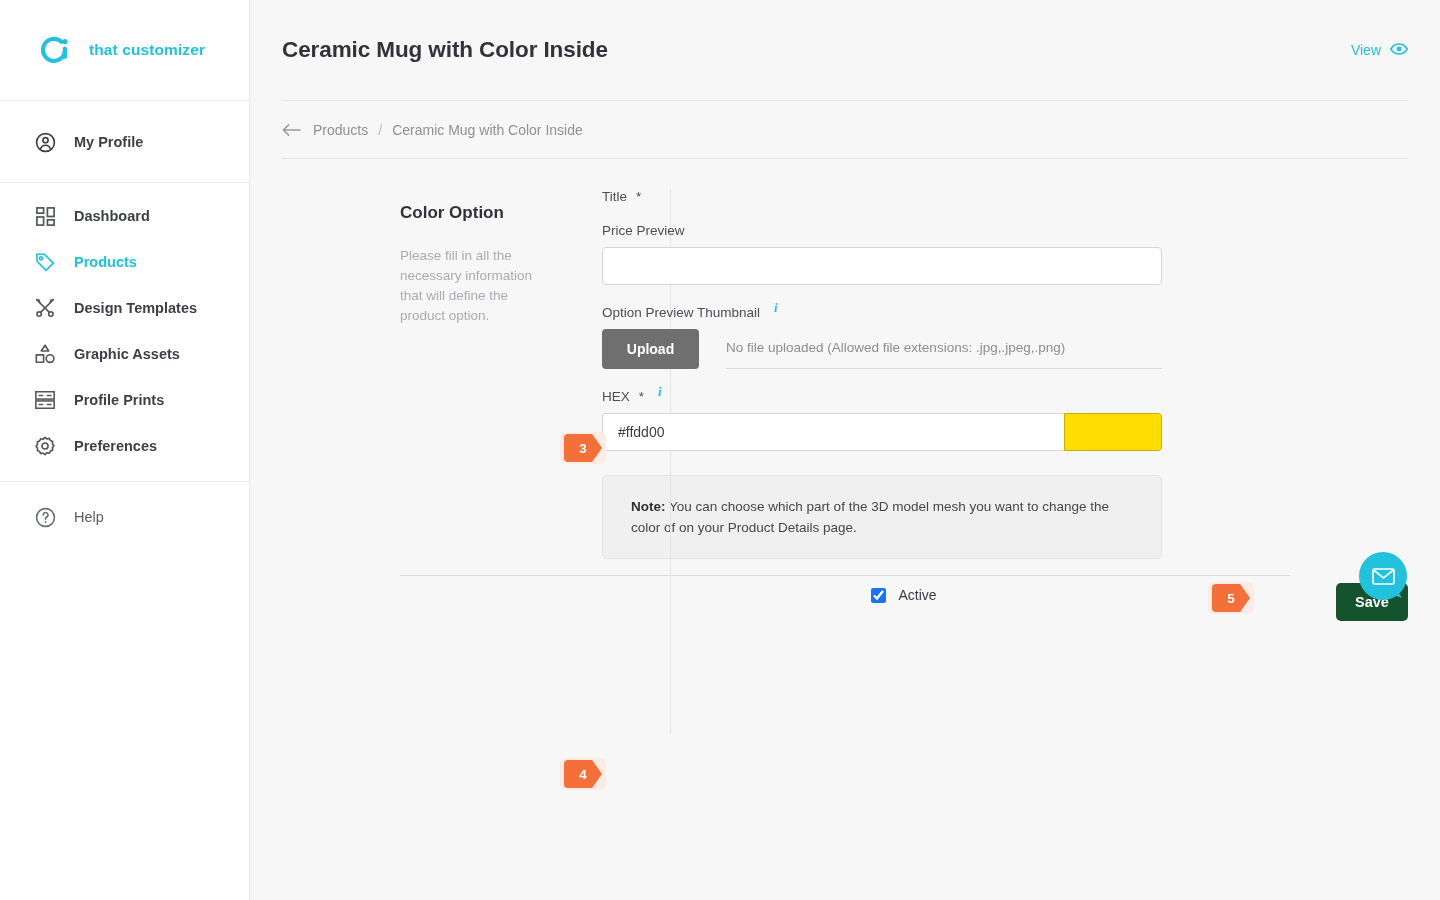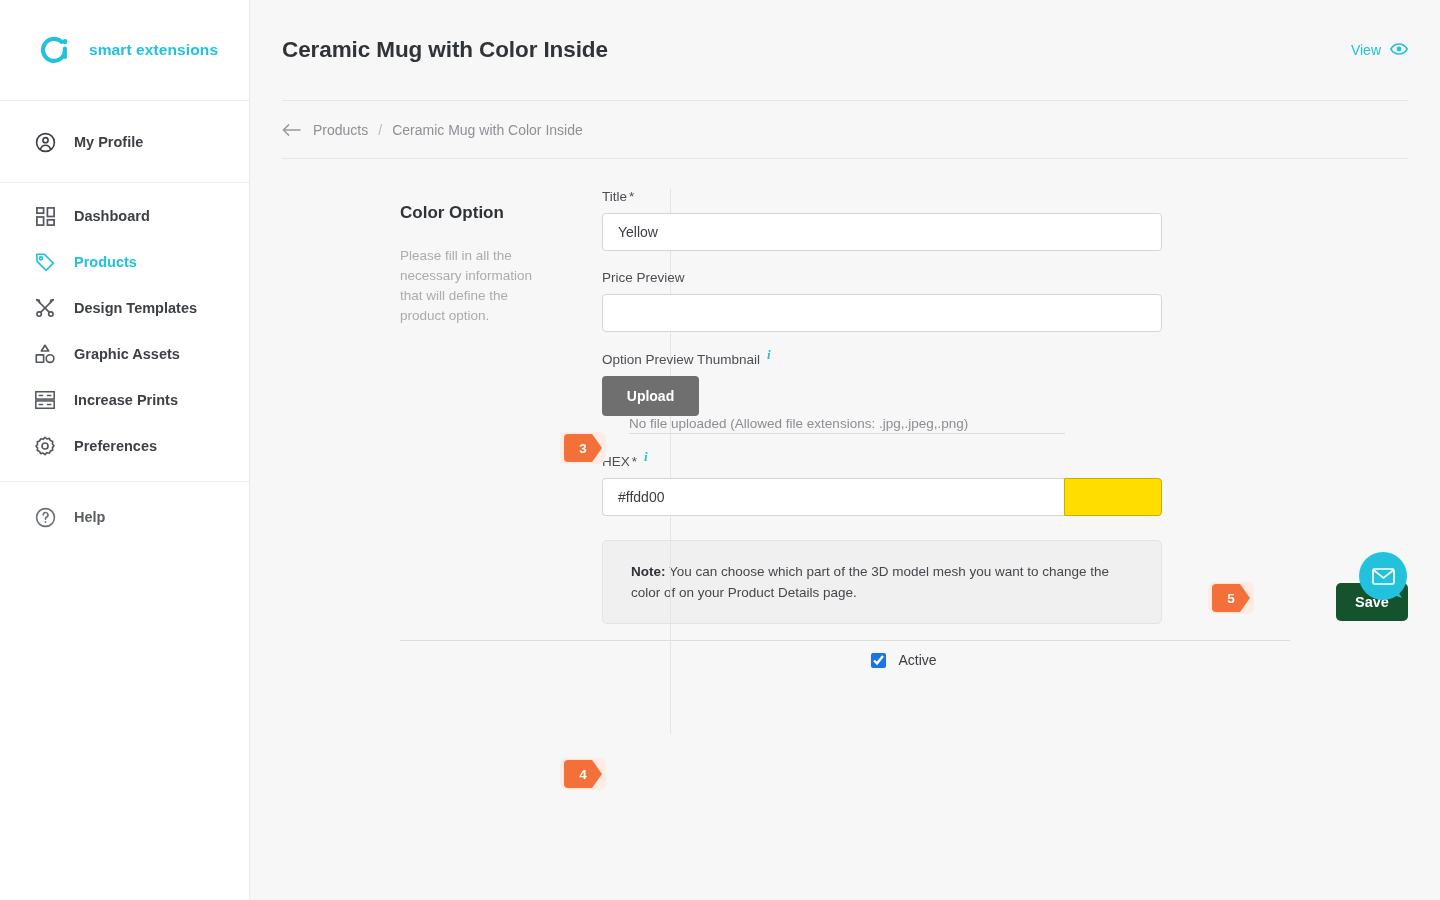--- a/index.html
+++ b/index.html
@@ -47,21 +47,21 @@
     font-size: 14.5px;
     font-weight: 700;
   }
   .nav-item .ic {
     width: 26px; height: 26px; flex: 0 0 26px;
     margin-right: 16px;
     display: flex; align-items: center; justify-content: center;
   }
   .nav-item.active { color: #22c2dc; }
   .nav-item.muted { color: #5a5d62; font-weight: 400; }
-  .nav-item.muted .lbl { font-weight: 700; }
+  .nav-item.muted .lbl { font-weight: 400; }
 
   
   .main { flex: 1 1 auto; height: 636px; position: relative; background: #f7f7f7; }
   .topbar {
     height: 101px;
     display: flex; align-items: center;
     padding: 0 32px 0 32px;
   }
   .topbar-inner {
     width: 100%;
@@ -109,21 +109,21 @@
   .divider-v {
     position: absolute; left: 388px; top: 0; width: 1px; height: 545px;
     background: #e4e4e4;
   }
 
   .right-col { padding-left: 50px; padding-top: 0; width: 610px; }
 
   .field { margin-bottom: 19px; position: relative; }
   .flabel {
     font-size: 13.5px; color: #4b4e53; margin-bottom: 9px;
-    display: flex; align-items: center; gap: 2px;
+    display: flex; align-items: center; gap: 9px;
   }
   .req { color: #4b4e53; }
   .info-i {
     color: #22c2dc; font-family: "Liberation Serif", serif;
     font-style: italic; font-weight: 700; font-size: 13px;
     margin-left: 5px; position: relative; top: -4px; cursor: pointer;
   }
   .inp {
     width: 560px; height: 38px;
     border: 1px solid #d6d6d6; border-radius: 4px;
@@ -136,21 +136,21 @@
 
   .hexrow { display: flex; width: 560px; }
   .hexrow .inp { width: 462px; border-radius: 4px 0 0 4px; border-right: none; }
   .swatch {
     width: 98px; height: 38px;
     border: 1px solid #c8b100;
     border-radius: 0 4px 4px 0;
     cursor: pointer;
   }
 
-  .uploadrow { display: flex; align-items: stretch; flex-direction: column; }
+  .uploadrow { display: flex; align-items: stretch; }
   .upload-btn {
     width: 97px; height: 40px;
     background: #6f6f6f; color: #fff;
     border: none; border-radius: 4px;
     font-size: 14px; font-weight: 700;
     font-family: "Liberation Sans", sans-serif;
     cursor: pointer;
   }
   .upload-note {
     flex: 1 1 auto; margin-left: 27px;
@@ -235,21 +235,21 @@
   <aside class="sidebar">
 
     <div class="logo-block">
       <span class="logo-mark">
         <svg width="40" height="40" viewBox="0 0 40 40">
           <path d="M25.5 11.8 A11 11 0 1 0 29 20.5" fill="none" stroke="#22c2dc" stroke-width="4.2" stroke-linecap="round"></path>
           <rect x="26.8" y="16.5" width="4.2" height="12.6" rx="2.1" fill="#22c2dc"></rect>
           <circle cx="28.9" cy="11.6" r="2.6" fill="#22c2dc"></circle>
         </svg>
       </span>
-      <span class="logo-text">smart extensions</span>
+      <span class="logo-text">that customizer</span>
     </div>
 
     <div class="nav-group first">
       <div class="nav-item">
         <span class="ic">
           <svg width="23" height="23" viewBox="0 0 24 24" fill="none" stroke="#3d4045" stroke-width="1.7">
             <circle cx="12" cy="12" r="9.3"></circle>
               <circle cx="12" cy="9.6" r="2.7"></circle>
             <path d="M6.6 19.2c.9-3 2.9-4.3 5.4-4.3s4.5 1.3 5.4 4.3"></path>
           </svg>
@@ -307,21 +307,21 @@
       </div>
 
       <div class="nav-item">
         <span class="ic">
           <svg width="22" height="22" viewBox="0 0 24 24" fill="none" stroke="#54585e" stroke-width="1.7">
             <rect x="2" y="3" width="20" height="8"></rect>
               <rect x="2" y="13" width="20" height="8"></rect>
             <path d="M5 7h5M14 7h5M5 17h5M14 17h5"></path>
           </svg>
         </span>
-        <span class="lbl">Increase Prints</span>
+        <span class="lbl">Profile Prints</span>
       </div>
 
       <div class="nav-item">
         <span class="ic">
           <svg width="22" height="22" viewBox="0 0 24 24" fill="none" stroke="#54585e" stroke-width="1.8" stroke-linejoin="round">
             <path d="M12 2.6l2.1 1.7 2.6-.6 1.2 2.4 2.5 1-.3 2.7 1.7 2-1.7 2 .3 2.7-2.5 1-1.2 2.4-2.6-.6L12 21.4l-2.1-1.7-2.6.6-1.2-2.4-2.5-1 .3-2.7-1.7-2 1.7-2-.3-2.7 2.5-1 1.2-2.4 2.6.6z"></path>
             <circle cx="12" cy="12" r="3.3"></circle>
           </svg>
         </span>
         <span class="lbl">Preferences</span>
@@ -382,21 +382,20 @@
 
         <div class="divider-v"></div>
 
         <div class="right-col">
 
           <div class="field">
             <div class="flabel">
               <span>Title</span>
               <span class="req">*</span>
             </div>
-            <input class="inp" type="text" value="Yellow" style="">
           </div>
 
 
           <div class="field">
             <div class="flabel">
               <span>Price Preview</span>
             </div>
             <input class="inp" type="text" value="" style="">
           </div>
 

